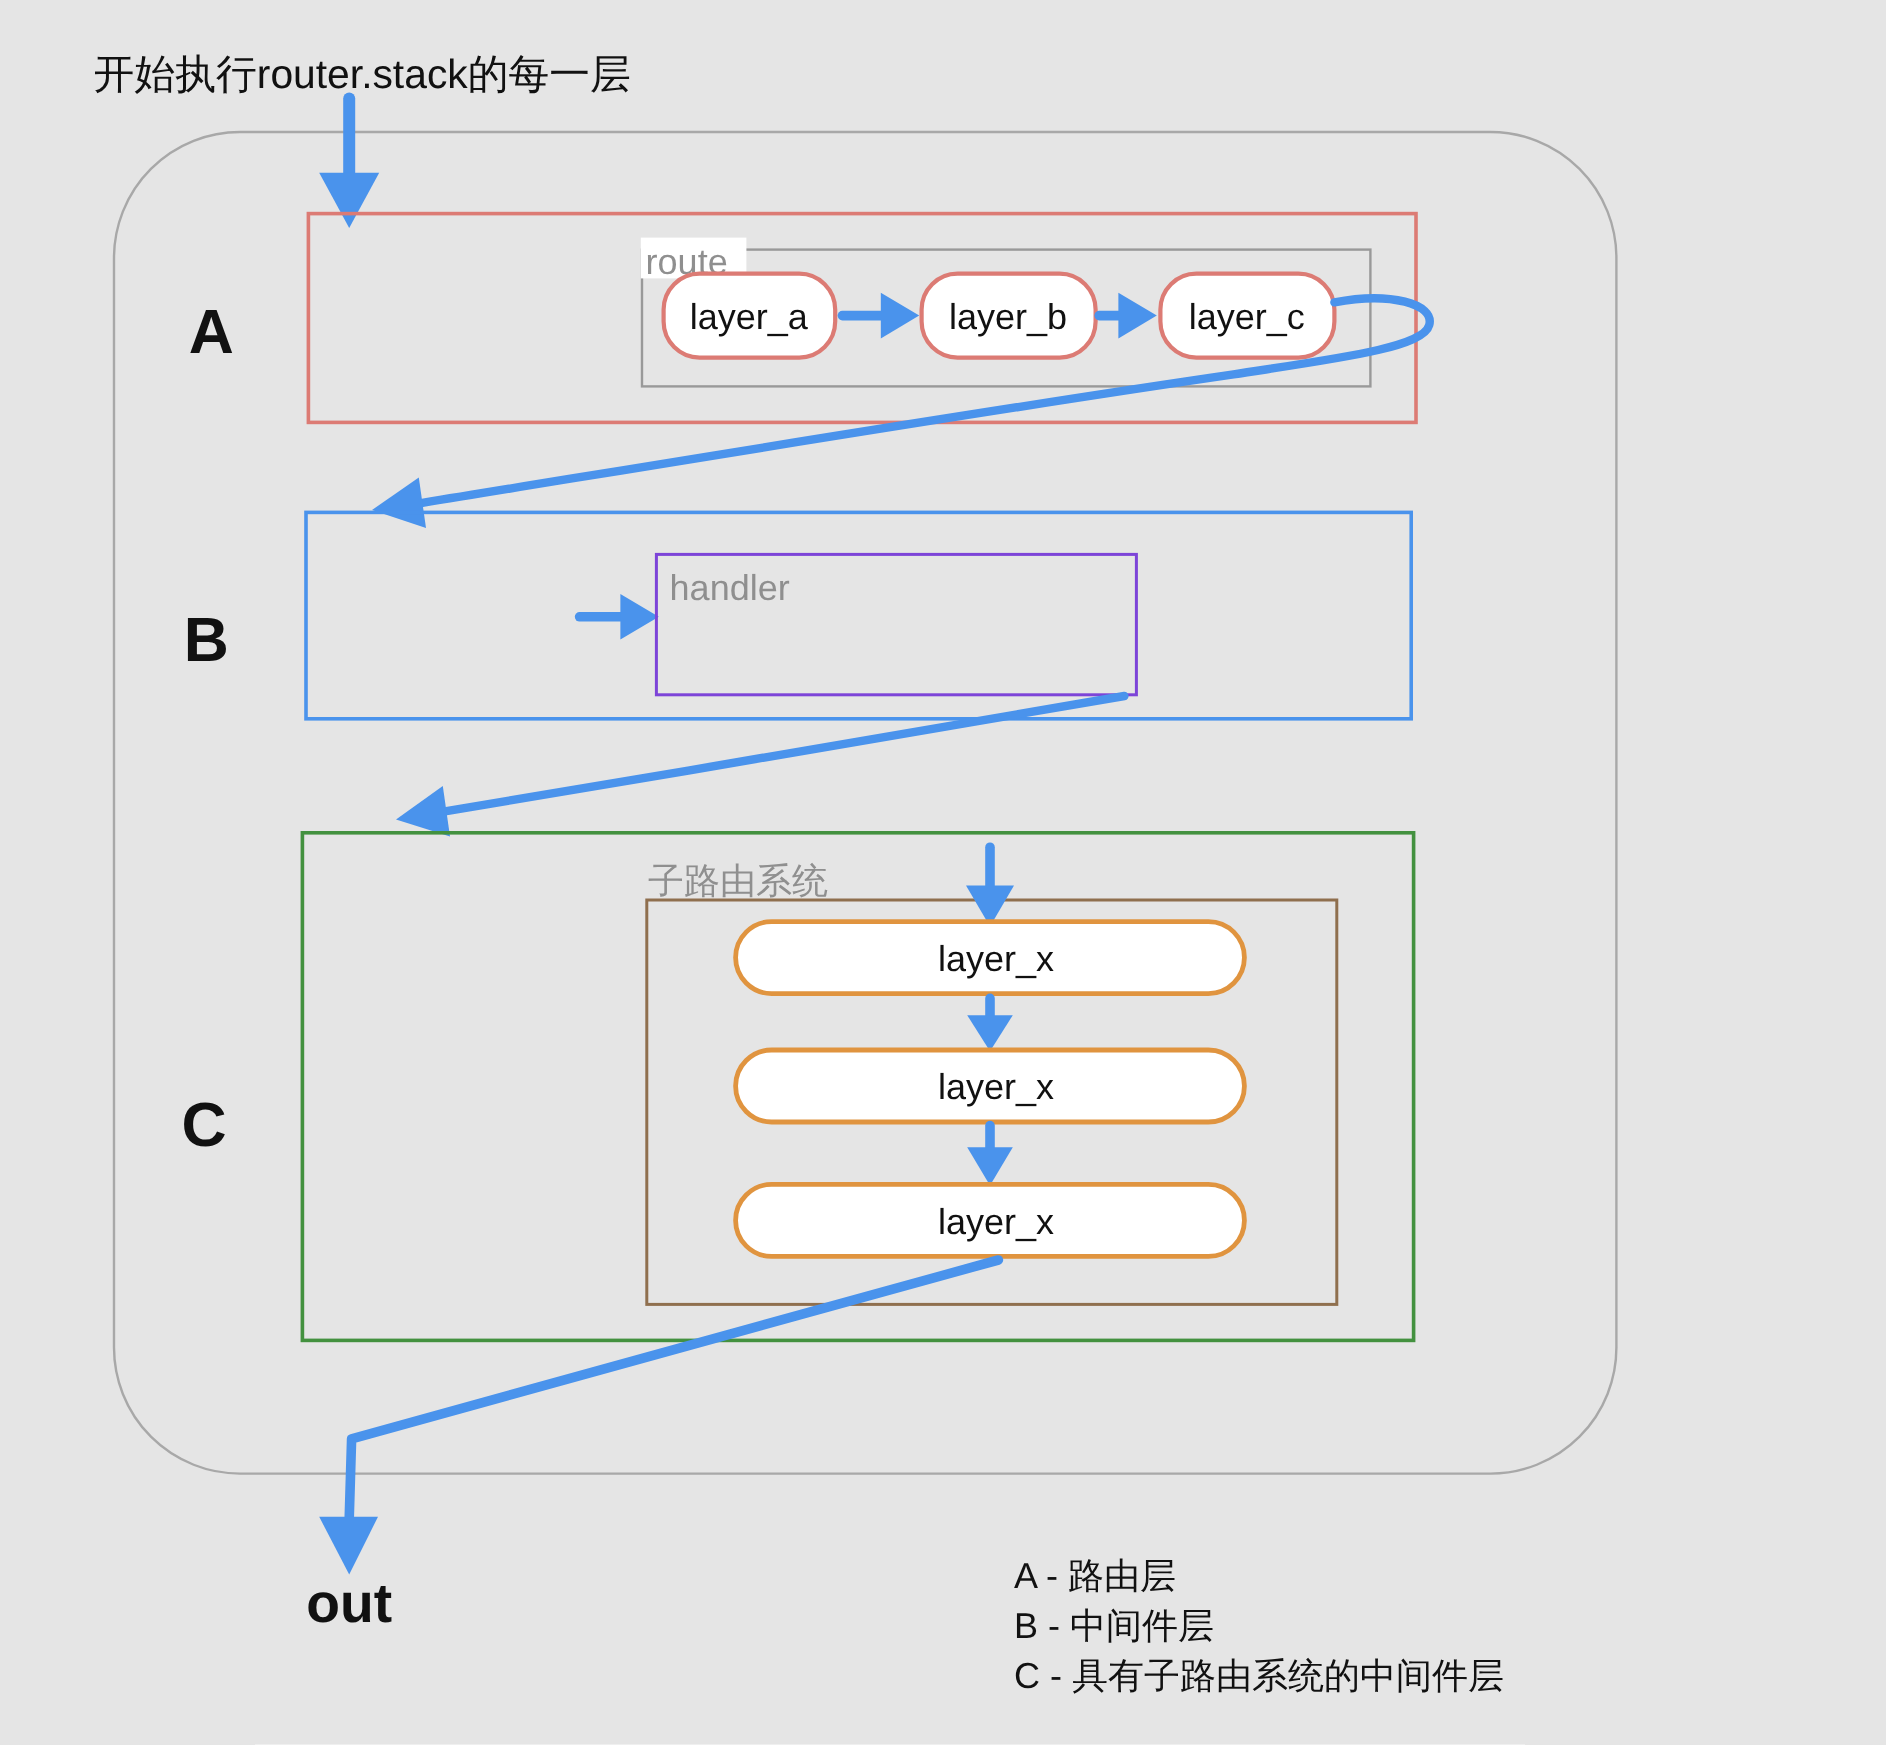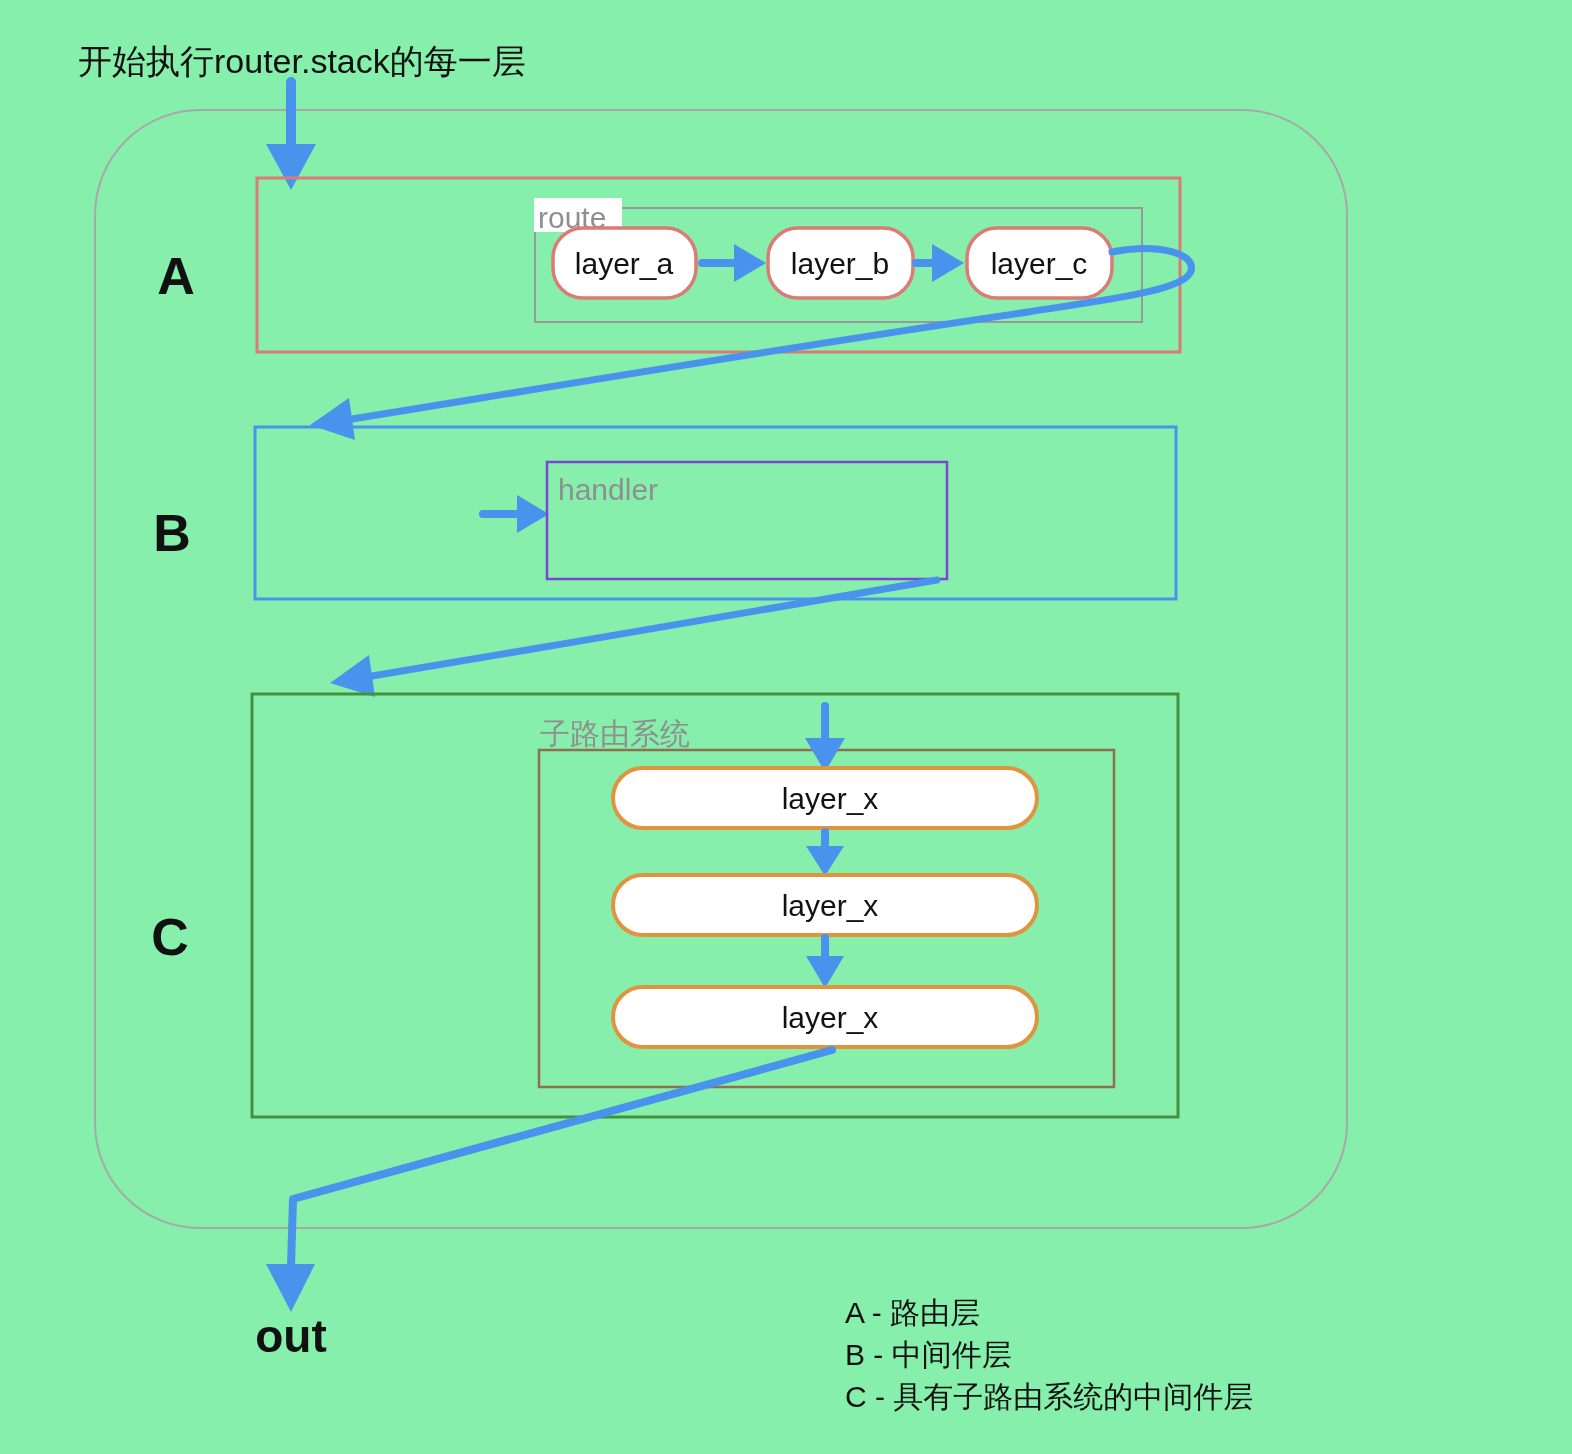--- a/index.html
+++ b/index.html
@@ -5,21 +5,21 @@
   html, body {
     margin: 0;
     padding: 0;
     background: #ffffff;
     font-family: "Liberation Sans", sans-serif;
   }
   .canvas {
     position: relative;
     width: 1572px;
     height: 1454px;
-    background: #86efac;
+    background: #e5e5e5;
     overflow: hidden;
   }
   svg { display: block; }
   text {
     font-family: "Liberation Sans", sans-serif;
   }
   .title-text   { font-size: 34px; fill: #111111; }
   .section-letter { font-size: 52px; font-weight: bold; fill: #111111; }
   .group-label  { font-size: 30px; fill: #8f8f8f; }
   .node-label   { font-size: 30px; fill: #111111; }

